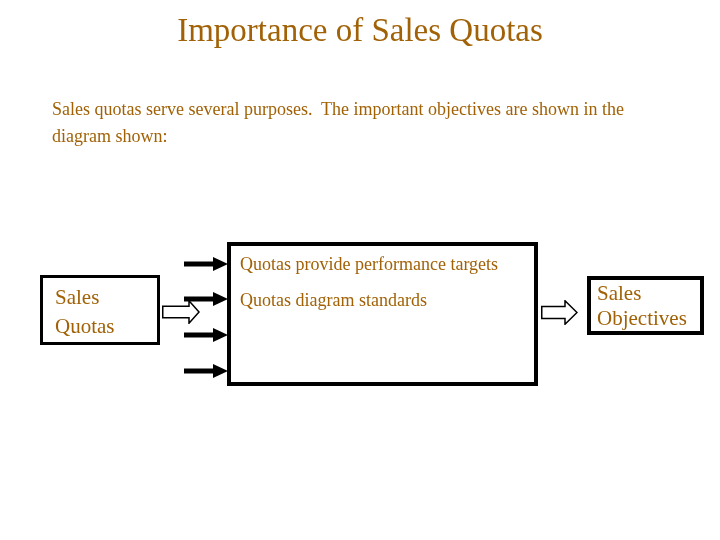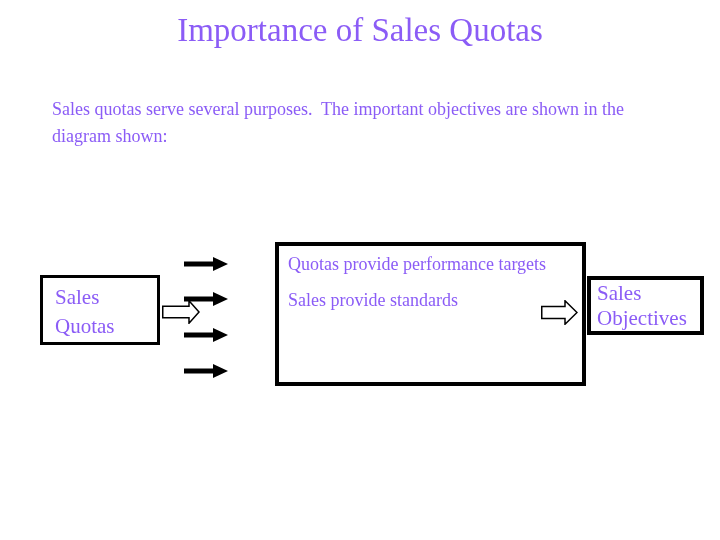--- a/index.html
+++ b/index.html
@@ -5,21 +5,21 @@
   html, body {
     margin: 0;
     padding: 0;
     background: #ffffff;
   }
   .slide {
     position: relative;
     width: 720px;
     height: 540px;
     background: #ffffff;
-    color: #8b5cf6;
+    color: #a16207;
     font-family: "Liberation Serif", "DejaVu Serif", serif;
     overflow: hidden;
   }
   .slide-title {
     position: absolute;
     top: 10px;
     left: 0;
     width: 720px;
     margin: 0;
     text-align: center;
@@ -61,21 +61,20 @@
     line-height: 29px;
   }
   .purposes-box {
     left: 227px;
     top: 242px;
     width: 311px;
     height: 144px;
     border-width: 4px;
     padding: 0 0 0 9px;
     font-size: 18px;
-    margin-left: 48px;
   }
   .purposes-box .item {
     display: block;
     height: 36px;
     line-height: 36px;
     white-space: nowrap;
   }
   .target-box {
     left: 587px;
     top: 276px;
@@ -130,21 +129,21 @@
     <line x1="0" y1="9" x2="31" y2="9" stroke="#000000" stroke-width="5"></line>
     <polygon points="29,2 44,9 29,16" fill="#000000"></polygon>
   </svg>
   <svg class="arrow solid-arrow-4" width="44" height="18" viewBox="0 0 44 18">
     <line x1="0" y1="9" x2="31" y2="9" stroke="#000000" stroke-width="5"></line>
     <polygon points="29,2 44,9 29,16" fill="#000000"></polygon>
   </svg>
 
   <div class="box purposes-box">
     <span class="item">Quotas provide performance targets</span>
-    <span class="item">Sales provide standards</span>
+    <span class="item">Quotas diagram standards</span>
   </div>
 
   <svg class="arrow block-arrow-right" width="37" height="25" viewBox="0 0 37 25">
     <polygon points="0.75,6.5 24,6.5 24,0.75 36,12.5 24,24.25 24,18.5 0.75,18.5" fill="#ffffff" stroke="#000000" stroke-width="1.5"></polygon>
   </svg>
 
   <div class="box target-box">
     <span class="bline">Sales</span>
     <span class="bline">Objectives</span>
   </div>

